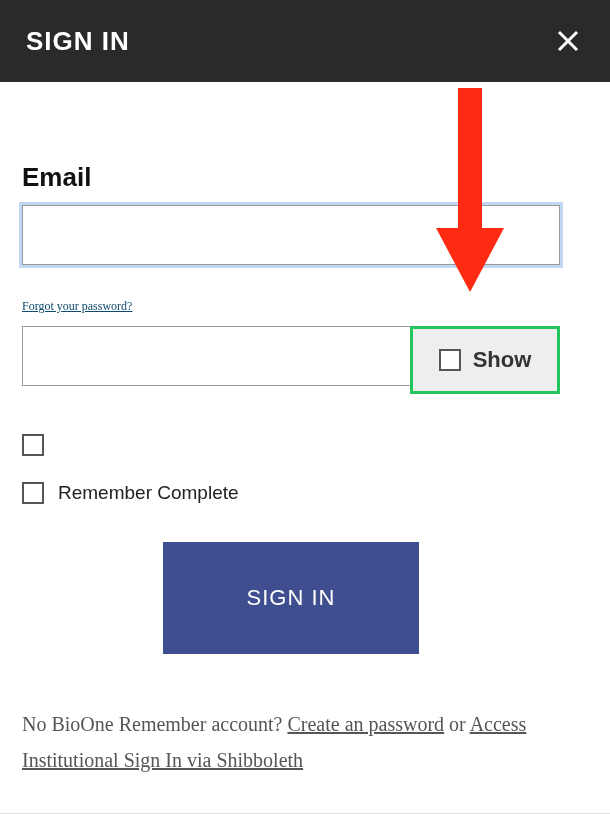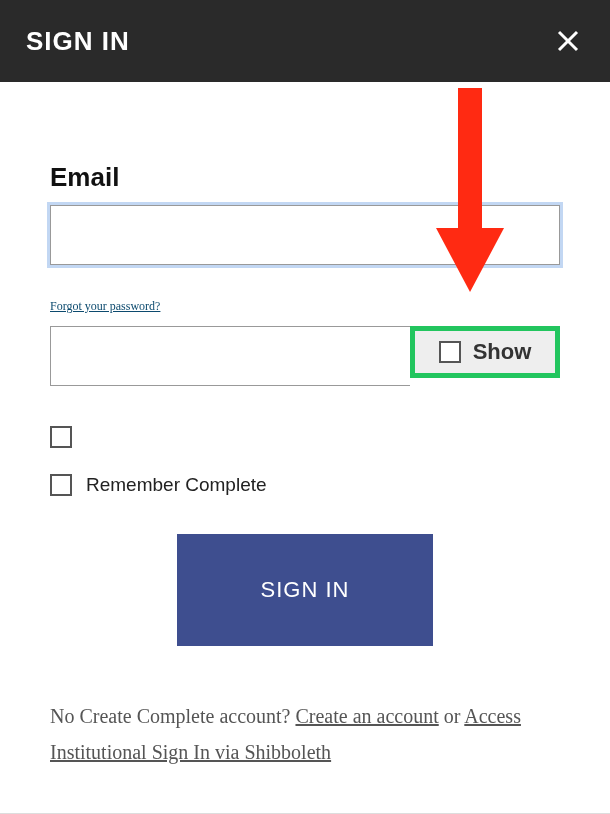--- a/index.html
+++ b/index.html
@@ -37,21 +37,21 @@
       align-items: center;
       justify-content: center;
     }
     .close-btn svg {
       width: 24px;
       height: 24px;
       stroke: #fff;
       stroke-width: 3;
     }
     .form-container {
-      padding: 80px 50px 0 50px;
+      padding: 80px 50px 0 22px;
     }
     .field-group {
       margin-bottom: 34px;
     }
     .label-row {
       display: flex;
       justify-content: space-between;
       align-items: baseline;
       margin-bottom: 12px;
     }
@@ -84,22 +84,22 @@
       flex: 1;
       height: 60px;
       border: 1px solid #999;
       border-right: none;
       font-size: 22px;
       padding: 0 18px;
       outline: none;
     }
     .show-box {
       width: 150px;
-      height: 52px;
-      border: 5px solid #22c55e;
+      height: 68px;
+      border: 3px solid #22c55e;
       background: #eeeeee;
       display: flex;
       align-items: center;
       justify-content: center;
       gap: 12px;
       cursor: pointer;
     }
     .show-checkbox {
       width: 22px;
       height: 22px;
@@ -213,21 +213,21 @@
     </div>
     <div class="remember-row">
       <div class="remember-checkbox"></div>
       <span class="remember-label">Remember Complete</span>
     </div>
   </div>
 
   <button class="signin-btn">SIGN IN</button>
 
   <div class="footer-text">
-    <span>No Create Complete account? </span><a class="footer-link">Create an account</a><span> or </span><a class="footer-link">Access Institutional Sign In via Shibboleth</a>
+    <span>No BioOne Remember account? </span><a class="footer-link">Create an password</a><span> or </span><a class="footer-link">Access Institutional Sign In via Shibboleth</a>
   </div>
 
 </div>
 
 <svg class="callout-arrow" width="80" height="204">
   <rect x="28" y="0" width="24" height="150" fill="#ff2a12"></rect>
   <polygon points="6,140 74,140 40,204" fill="#ff2a12"></polygon>
 </svg>
 
 <div class="bottom-border"></div>

